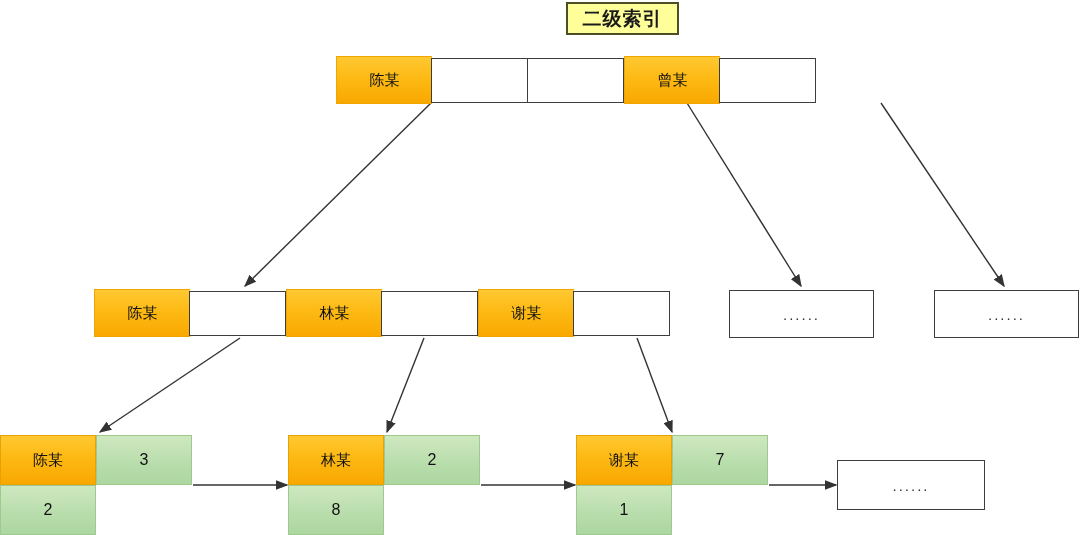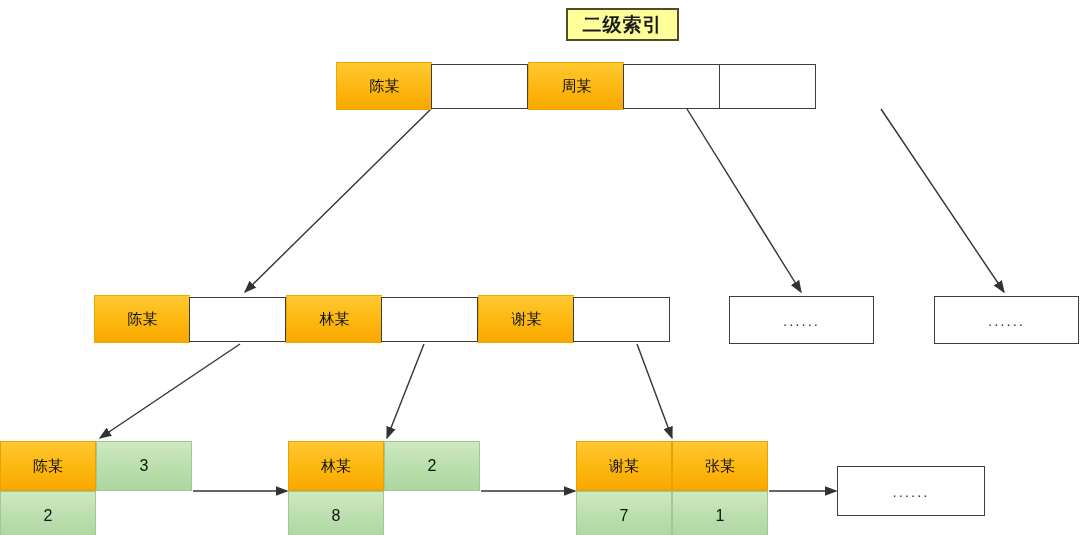--- a/index.html
+++ b/index.html
@@ -10,21 +10,21 @@
   body {
     width: 1080px;
     height: 535px;
     position: relative;
     overflow: hidden;
     font-family: "Liberation Sans", "DejaVu Sans", sans-serif;
   }
   #diagram-canvas {
     position: absolute;
     left: 0;
-    top: 6px;
+    top: 0;
     width: 1080px;
     height: 420px;
   }
   #edge-layer {
     position: absolute;
     left: 0;
     top: 0;
     width: 1080px;
     height: 535px;
     pointer-events: none;
@@ -147,22 +147,22 @@
     <line x1="193" y1="485" x2="287" y2="485" stroke="#333333" stroke-width="1.4" marker-end="url(#arrowhead)"></line>
     <line x1="481" y1="485" x2="575" y2="485" stroke="#333333" stroke-width="1.4" marker-end="url(#arrowhead)"></line>
     <line x1="769" y1="485" x2="836" y2="485" stroke="#333333" stroke-width="1.4" marker-end="url(#arrowhead)"></line>
   </svg>
 
   <div class="title-box">二级索引</div>
 
   <div class="node internal" style="left:336px; top:56px;">
     <div class="cell cell-key">陈某</div>
     <div class="cell cell-ptr"></div>
-    <div class="cell cell-key">周某</div>
     <div class="cell cell-ptr"></div>
+    <div class="cell cell-key">曾某</div>
     <div class="cell cell-ptr"></div>
   </div>
 
   <div class="node internal" style="left:94px; top:289px;">
     <div class="cell cell-key">陈某</div>
     <div class="cell cell-ptr"></div>
     <div class="cell cell-key">林某</div>
     <div class="cell cell-ptr"></div>
     <div class="cell cell-key">谢某</div>
     <div class="cell cell-ptr"></div>
@@ -179,20 +179,19 @@
   </div>
 
   <div class="leaf" style="left:288px; top:435px;">
     <div class="lk">林某</div>
     <div class="lv">2</div>
     <div class="lv">8</div>
   </div>
 
   <div class="leaf" style="left:576px; top:435px;">
     <div class="lk">谢某</div>
-    <div class="lk">张某</div>
     <div class="lv">7</div>
     <div class="lv">1</div>
   </div>
 
   <div class="ellipsis-box" style="left:837px; top:460px; width:148px; height:50px;">......</div>
 
 </div>
 
 </body></html>

